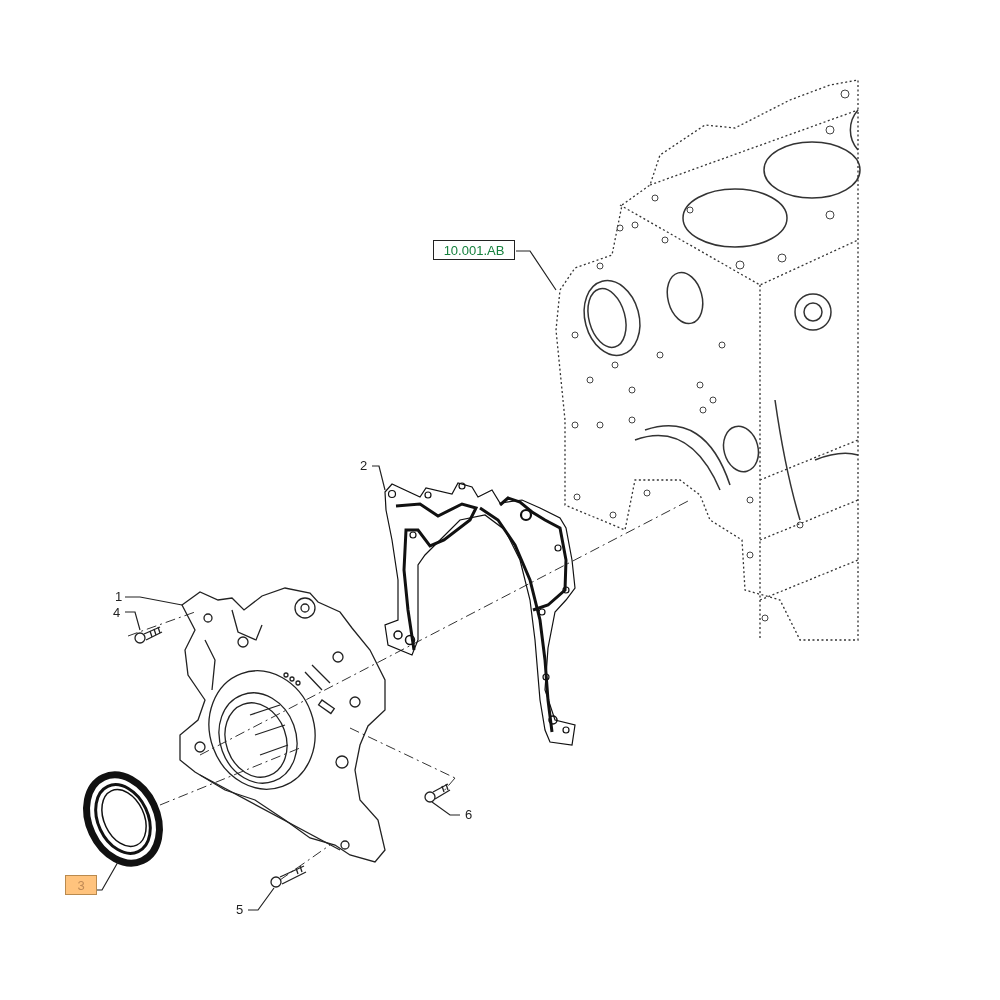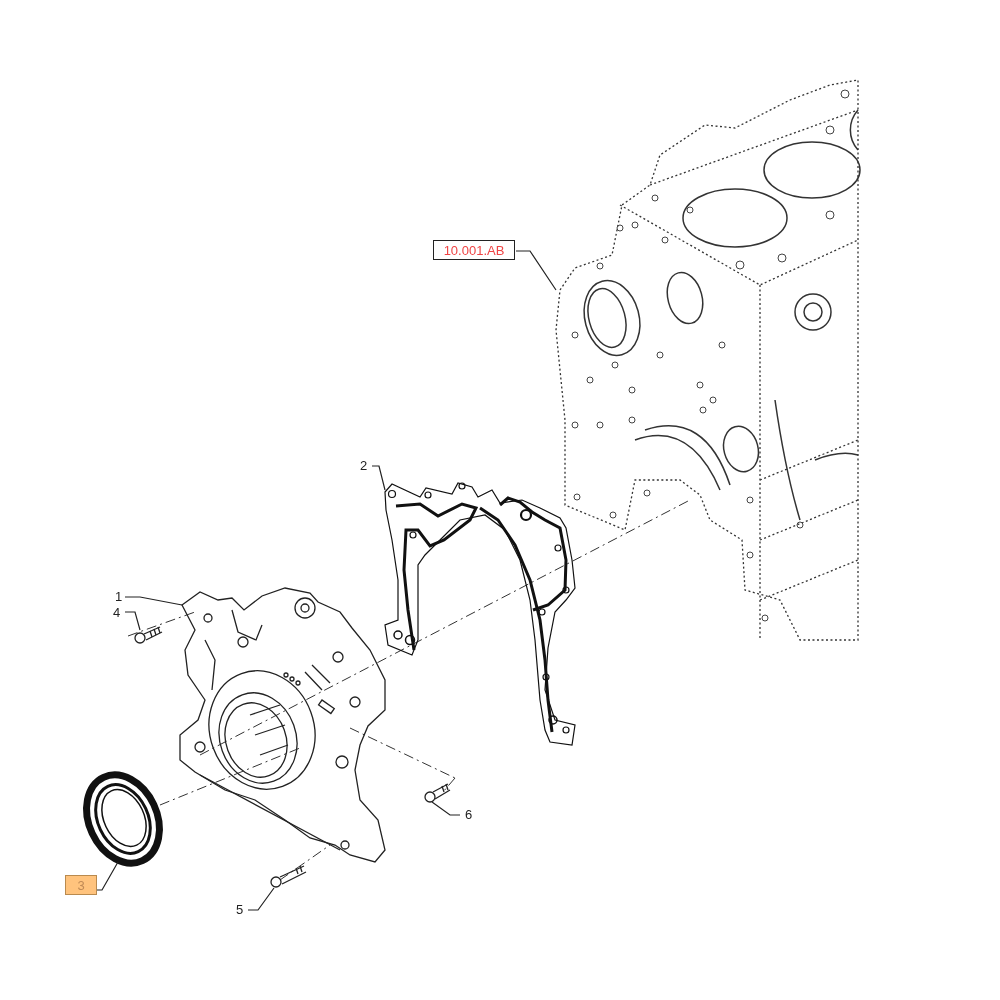--- a/index.html
+++ b/index.html
@@ -1,21 +1,21 @@
 <!DOCTYPE html>
 <html><head>
 <meta charset="utf-8">
 <style>
   html, body { margin:0; padding:0; background:#ffffff; }
   body { width:1000px; height:1000px; position:relative; overflow:hidden;
          font-family: "Liberation Sans", sans-serif; }
   #diagram { position:absolute; left:0; top:0; width:1000px; height:1000px; }
   .callout-num { position:absolute; font-size:13px; color:#222; line-height:1; }
   .ref-box { position:absolute; left:433px; top:240px; width:82px; height:20px;
-             border:1.5px solid #222; background:#fff; font-size:13px; color:#ef4444;
+             border:1.5px solid #222; background:#fff; font-size:13px; color:#15803d;
              text-align:center; line-height:20px; box-sizing:border-box; }
   .hl-box { position:absolute; left:65px; top:875px; width:32px; height:20px;
             background:#ffc37d; border:1px solid #b98a4e; box-sizing:border-box;
             font-size:13px; color:#c08a55; text-align:center; line-height:19px; }
 </style>
 </head>
 <body>
 
 <svg id="diagram" viewBox="0 0 1000 1000" xmlns="http://www.w3.org/2000/svg">
 

